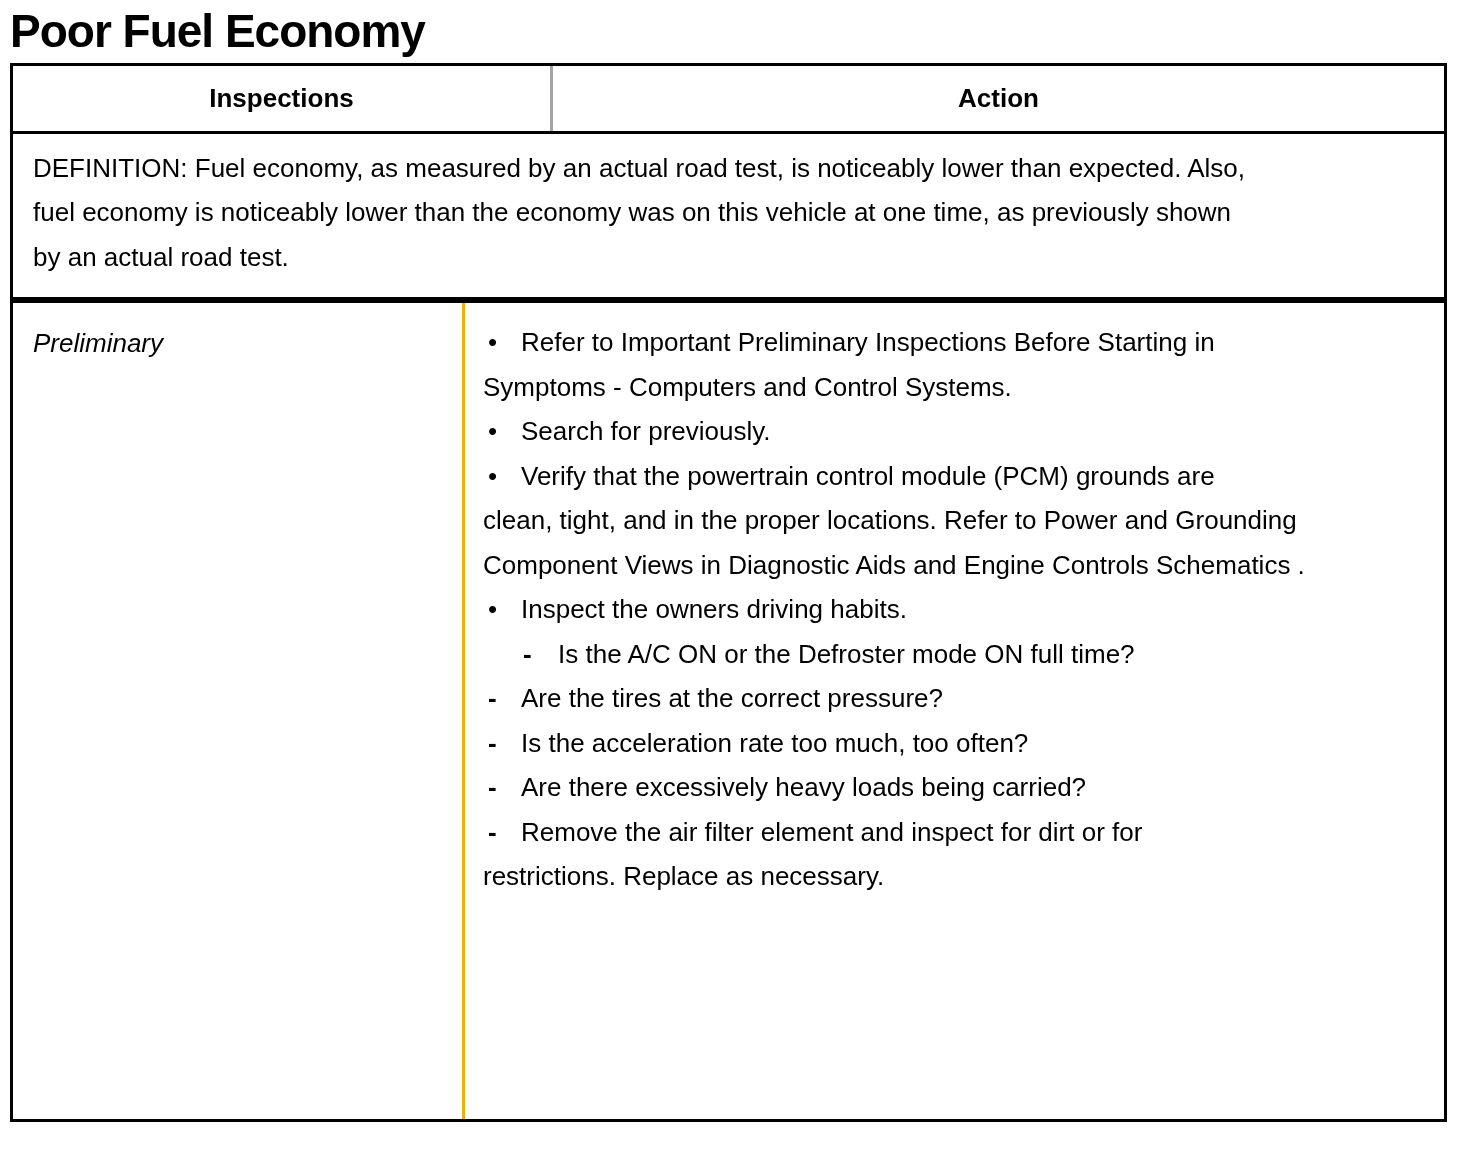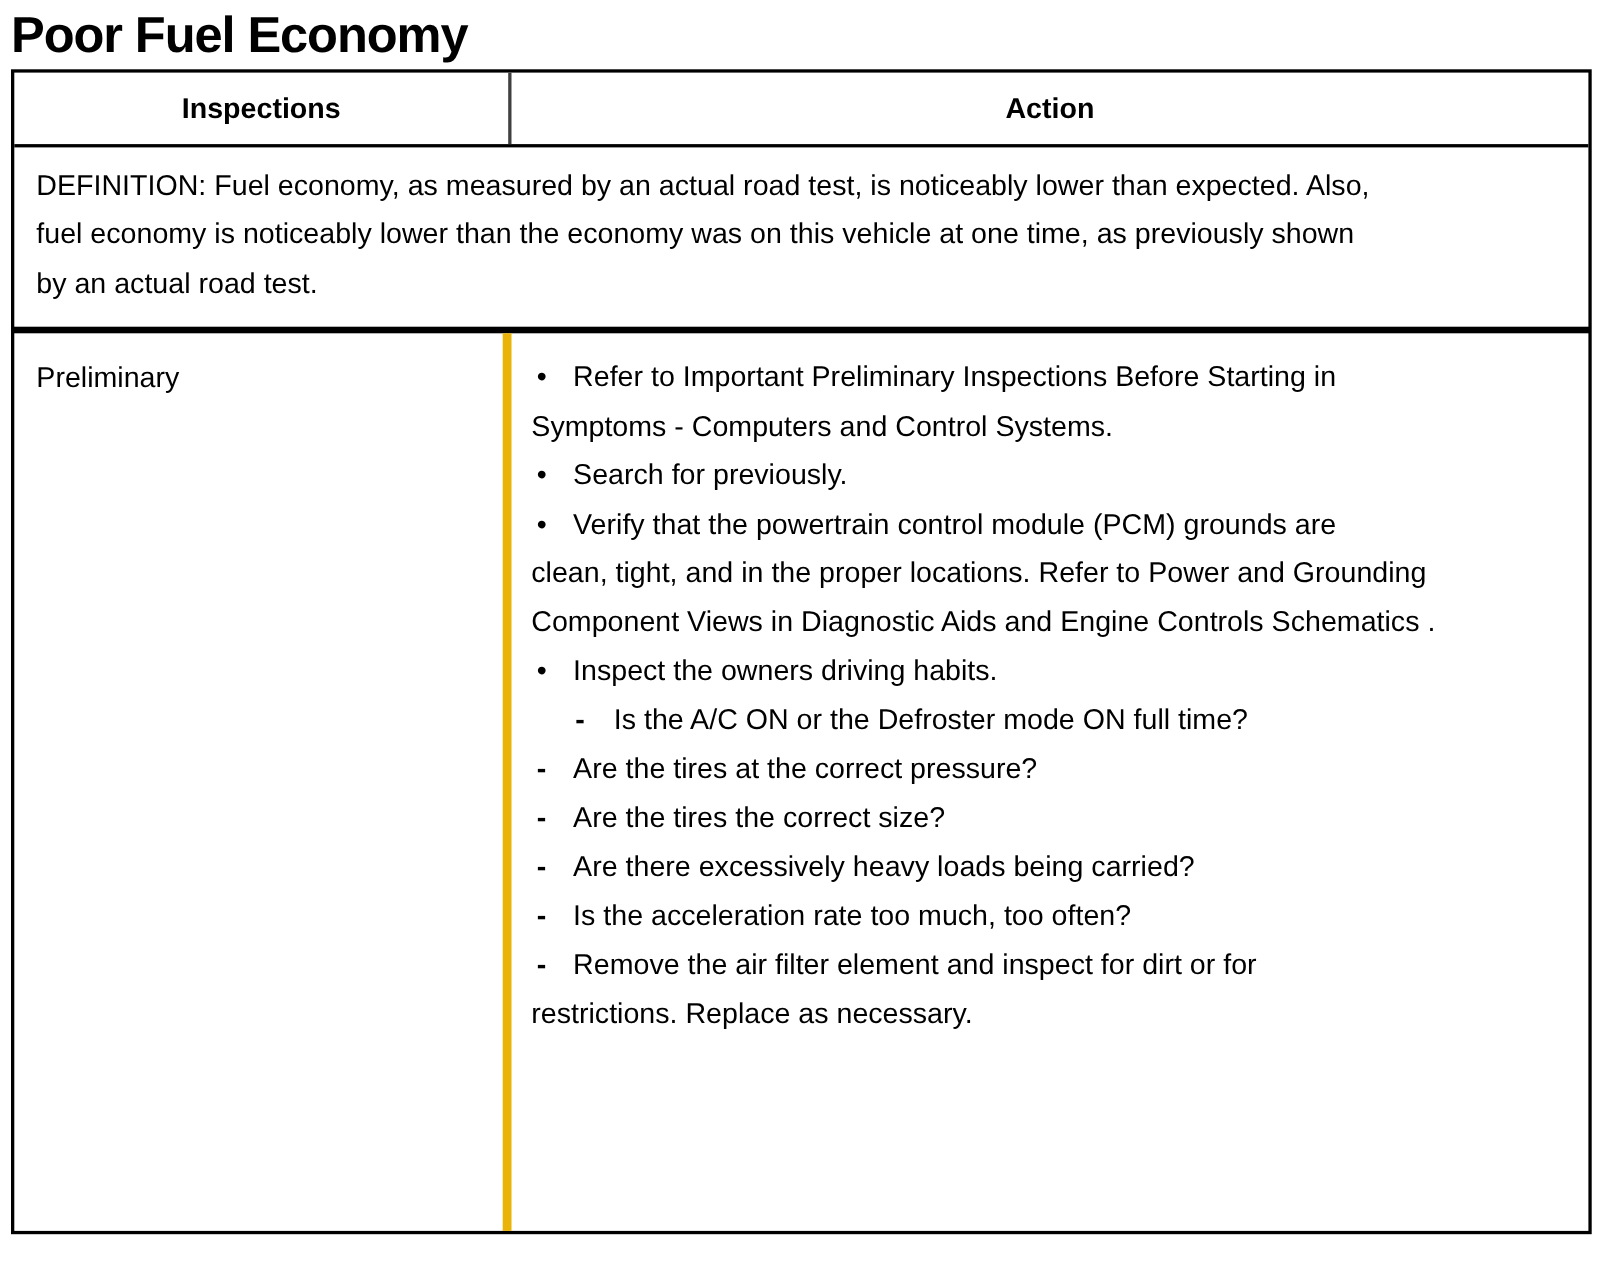--- a/index.html
+++ b/index.html
@@ -35,42 +35,43 @@
   }
   .hdr-cell {
     display: flex;
     align-items: center;
     justify-content: center;
     font-weight: bold;
     font-size: 26px;
     box-sizing: border-box;
   }
   .hdr-cell.left {
-    width: 452px;
-    border-right: 3px solid #404040;
+    width: 540px;
+    border-right: 3px solid #a3a3a3;
   }
   .hdr-cell.right { flex: 1; }
   .def-row {
     border-top: 3px solid #000;
     padding: 12px 4px 18px 20px;
     font-size: 26px;
     line-height: 44.5px;
     white-space: pre-line;
   }
   .body-row {
     display: flex;
     min-height: 816px;
   }
   .body-cell-left {
     width: 452px;
     box-sizing: border-box;
-    border-right: 8px solid #eab308;
+    border-right: 3px solid #eab308;
     padding: 18px 14px 14px 20px;
     font-size: 26px;
     line-height: 44.5px;
+    font-style: italic;
   }
   .body-cell-right {
     flex: 1;
     padding: 17px 24px 14px 18px;
     font-size: 26px;
     line-height: 44.5px;
   }
   .action-item {
     margin: 0;
     padding: 0;
@@ -111,23 +112,22 @@
         <div>
             <p class="action-item"><span class="marker bullet">•</span><span class="action-text">Refer to Important Preliminary Inspections Before Starting in
 Symptoms - Computers and Control Systems.</span></p>
             <p class="action-item"><span class="marker bullet">•</span><span class="action-text">Search for previously.</span></p>
             <p class="action-item"><span class="marker bullet">•</span><span class="action-text">Verify that the powertrain control module (PCM) grounds are
 clean, tight, and in the proper locations. Refer to Power and Grounding
 Component Views in Diagnostic Aids and Engine Controls Schematics .</span></p>
             <p class="action-item"><span class="marker bullet">•</span><span class="action-text">Inspect the owners driving habits.</span></p>
             <p class="action-item indent-1"><span class="marker dash">-</span><span class="action-text">Is the A/C ON or the Defroster mode ON full time?</span></p>
             <p class="action-item"><span class="marker dash">-</span><span class="action-text">Are the tires at the correct pressure?</span></p>
-            <p class="action-item"><span class="marker dash">-</span><span class="action-text">Are the tires the correct size?</span></p>
+            <p class="action-item"><span class="marker dash">-</span><span class="action-text">Is the acceleration rate too much, too often?</span></p>
             <p class="action-item"><span class="marker dash">-</span><span class="action-text">Are there excessively heavy loads being carried?</span></p>
-            <p class="action-item"><span class="marker dash">-</span><span class="action-text">Is the acceleration rate too much, too often?</span></p>
             <p class="action-item"><span class="marker dash">-</span><span class="action-text">Remove the air filter element and inspect for dirt or for
 restrictions. Replace as necessary.</span></p>
           </div>
       </div>
     </div>
   </div>
 
 </div>
 
 </body></html>

